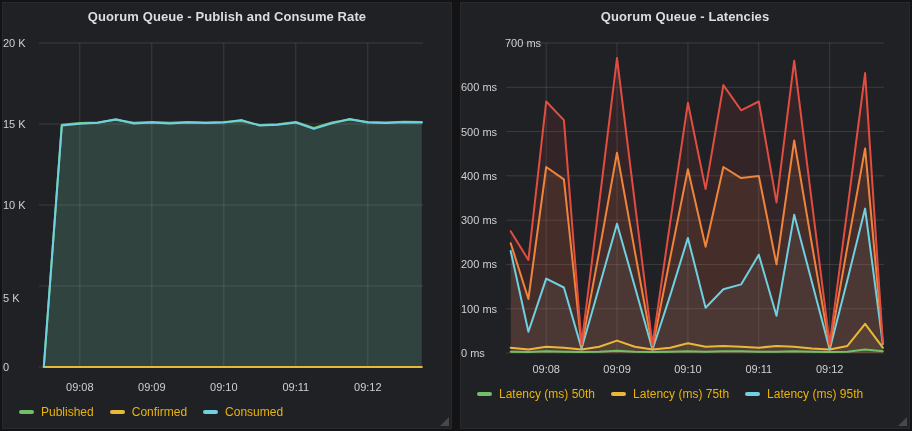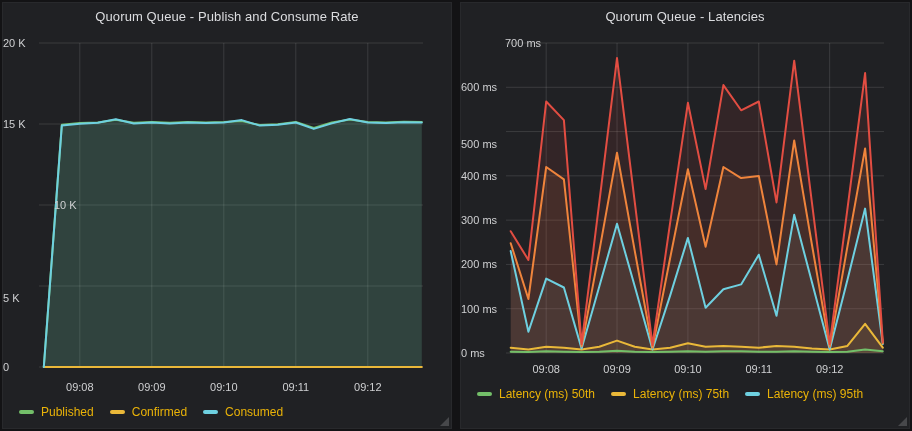--- a/index.html
+++ b/index.html
@@ -10,21 +10,21 @@
     -webkit-font-smoothing:antialiased;
   }
   .panel{
     position:absolute;top:2px;width:450px;height:427px;
     background:#202124;border:1px solid #28292c;box-sizing:border-box;
   }
   #panel-left{left:2px;}
   #panel-right{left:460px;}
   .panel-title{
     position:absolute;top:6px;left:0;right:0;text-align:center;
-    font-size:13px;font-weight:normal;color:#dcdde0;letter-spacing:.1px;
+    font-size:13px;font-weight:bold;color:#dcdde0;letter-spacing:.1px;
     cursor:pointer;z-index:3;
   }
   .plot-svg{position:absolute;left:0;top:0;z-index:1;}
   .ytick{
     position:absolute;text-align:left;font-size:11px;color:#cfd0d2;
     line-height:11px;z-index:2;
   }
   .xtick{
     position:absolute;font-size:11px;color:#cfd0d2;line-height:11px;
     transform:translateX(-50%);z-index:2;white-space:nowrap;
@@ -65,21 +65,21 @@
       <line x1="292.79999999999995" x2="292.79999999999995" y1="40" y2="364" stroke="rgba(255,255,255,0.12)" stroke-width="1"></line>
       <line x1="364.79999999999995" x2="364.79999999999995" y1="40" y2="364" stroke="rgba(255,255,255,0.12)" stroke-width="1"></line>
       <path d="M 40.8,364.0 L 58.8,121.8 L 76.8,120.0 L 94.8,119.4 L 112.8,116.8 L 130.8,119.7 L 148.8,119.1 L 166.8,119.7 L 184.8,119.1 L 202.8,119.4 L 220.8,119.1 L 238.8,118.1 L 256.8,122.0 L 274.8,121.2 L 292.8,118.9 L 310.8,125.0 L 328.8,119.5 L 346.8,116.6 L 364.8,118.9 L 382.8,119.4 L 400.8,118.7 L 418.8,119.1 L 418.8,364 L 40.8,364 Z" fill="#73BF69" fill-opacity="0.12"></path>
       <path d="M 40.8,364.0 L 58.8,122.6 L 76.8,120.7 L 94.8,119.7 L 112.8,116.3 L 130.8,120.4 L 148.8,119.5 L 166.8,120.4 L 184.8,119.5 L 202.8,119.9 L 220.8,119.5 L 238.8,117.1 L 256.8,122.6 L 274.8,121.8 L 292.8,119.5 L 310.8,125.9 L 328.8,120.4 L 346.8,116.0 L 364.8,119.5 L 382.8,119.9 L 400.8,119.2 L 418.8,119.5 L 418.8,364 L 40.8,364 Z" fill="#6ED0E0" fill-opacity="0.1"></path>
       <polyline points="40.8,364.0 58.8,121.8 76.8,120.0 94.8,119.4 112.8,116.8 130.8,119.7 148.8,119.1 166.8,119.7 184.8,119.1 202.8,119.4 220.8,119.1 238.8,118.1 256.8,122.0 274.8,121.2 292.8,118.9 310.8,125.0 328.8,119.5 346.8,116.6 364.8,118.9 382.8,119.4 400.8,118.7 418.8,119.1" fill="none" stroke="#73BF69" stroke-width="2" stroke-linejoin="round" stroke-linecap="round"></polyline>
       <polyline points="40.8,364.0 58.8,364.0 76.8,364.0 94.8,364.0 112.8,364.0 130.8,364.0 148.8,364.0 166.8,364.0 184.8,364.0 202.8,364.0 220.8,364.0 238.8,364.0 256.8,364.0 274.8,364.0 292.8,364.0 310.8,364.0 328.8,364.0 346.8,364.0 364.8,364.0 382.8,364.0 400.8,364.0 418.8,364.0" fill="none" stroke="#EAB839" stroke-width="2" stroke-linejoin="round" stroke-linecap="round"></polyline>
       <polyline points="40.8,364.0 58.8,122.6 76.8,120.7 94.8,119.7 112.8,116.3 130.8,120.4 148.8,119.5 166.8,120.4 184.8,119.5 202.8,119.9 220.8,119.5 238.8,117.1 256.8,122.6 274.8,121.8 292.8,119.5 310.8,125.9 328.8,120.4 346.8,116.0 364.8,119.5 382.8,119.9 400.8,119.2 418.8,119.5" fill="none" stroke="#6ED0E0" stroke-width="2" stroke-linejoin="round" stroke-linecap="round"></polyline>
     </svg>
     <div class="ytick" style="left: 0px; width: 29px; top: 35px;">20 K</div>
     <div class="ytick" style="left: 0px; width: 29px; top: 116px;">15 K</div>
-    <div class="ytick" style="left: 8px; width: 29px; top: 197px; padding-left: 43px;">10 K</div>
+    <div class="ytick" style="left: 0px; width: 29px; top: 197px;">10 K</div>
     <div class="ytick" style="left: 0px; width: 29px; top: 290px;">5 K</div>
     <div class="ytick" style="left: 0px; width: 29px; top: 359px;">0</div>
     <div class="xtick" style="left: 76.8px; top: 379px;">09:08</div>
     <div class="xtick" style="left: 148.8px; top: 379px;">09:09</div>
     <div class="xtick" style="left: 220.8px; top: 379px;">09:10</div>
     <div class="xtick" style="left: 292.8px; top: 379px;">09:11</div>
     <div class="xtick" style="left: 364.8px; top: 379px;">09:12</div>
     <div class="legend" style="top: 402px;">
       <div class="legend-item">
         <span class="legend-swatch" style="background: rgb(115, 191, 105);"></span>
@@ -119,21 +119,21 @@
       <path d="M 49.7,240.2 L 67.4,296.0 L 85.2,164.0 L 102.9,176.4 L 120.6,343.4 L 138.3,248.1 L 156.0,149.8 L 173.8,248.1 L 191.5,344.7 L 209.2,254.8 L 226.9,166.2 L 244.6,243.7 L 262.4,164.0 L 280.1,175.1 L 297.8,172.9 L 315.5,261.4 L 333.2,137.4 L 350.9,241.5 L 368.7,343.8 L 386.4,243.7 L 404.1,145.4 L 421.8,340.3 L 421.8,350 L 49.7,350 Z" fill="#EF843C" fill-opacity="0.1"></path>
       <path d="M 49.7,228.2 L 67.4,257.0 L 85.2,98.5 L 102.9,117.1 L 120.6,341.1 L 138.3,199.4 L 156.0,55.1 L 173.8,199.4 L 191.5,342.0 L 209.2,219.4 L 226.9,99.8 L 244.6,186.1 L 262.4,82.1 L 280.1,107.3 L 297.8,98.5 L 315.5,199.4 L 333.2,57.7 L 350.9,199.4 L 368.7,341.1 L 386.4,206.1 L 404.1,70.1 L 421.8,338.9 L 421.8,350 L 49.7,350 Z" fill="#E24D42" fill-opacity="0.1"></path>
       <polyline points="49.7,348.7 67.4,349.1 85.2,348.2 102.9,348.7 120.6,349.1 138.3,348.7 156.0,347.8 173.8,348.7 191.5,349.1 209.2,348.7 226.9,348.2 244.6,348.7 262.4,348.2 280.1,348.2 297.8,348.7 315.5,348.7 333.2,348.2 350.9,348.7 368.7,349.1 386.4,348.7 404.1,346.5 421.8,348.2" fill="none" stroke="#73BF69" stroke-width="2" stroke-linejoin="round" stroke-linecap="round"></polyline>
       <polyline points="49.7,344.7 67.4,346.5 85.2,343.8 102.9,344.7 120.6,346.5 138.3,343.8 156.0,337.6 173.8,343.8 191.5,346.5 209.2,344.7 226.9,340.3 244.6,343.8 262.4,342.9 280.1,343.8 297.8,344.7 315.5,342.9 333.2,343.8 350.9,345.6 368.7,346.5 386.4,342.9 404.1,320.8 421.8,344.7" fill="none" stroke="#EAB839" stroke-width="2" stroke-linejoin="round" stroke-linecap="round"></polyline>
       <polyline points="49.7,248.1 67.4,328.7 85.2,275.6 102.9,284.5 120.6,345.6 138.3,283.6 156.0,220.7 173.8,283.6 191.5,346.5 209.2,292.4 226.9,234.9 244.6,304.8 262.4,286.2 280.1,281.4 297.8,251.7 315.5,312.8 333.2,211.8 350.9,279.1 368.7,346.5 386.4,276.9 404.1,205.6 421.8,341.1" fill="none" stroke="#6ED0E0" stroke-width="2" stroke-linejoin="round" stroke-linecap="round"></polyline>
       <polyline points="49.7,240.2 67.4,296.0 85.2,164.0 102.9,176.4 120.6,343.4 138.3,248.1 156.0,149.8 173.8,248.1 191.5,344.7 209.2,254.8 226.9,166.2 244.6,243.7 262.4,164.0 280.1,175.1 297.8,172.9 315.5,261.4 333.2,137.4 350.9,241.5 368.7,343.8 386.4,243.7 404.1,145.4 421.8,340.3" fill="none" stroke="#EF843C" stroke-width="2" stroke-linejoin="round" stroke-linecap="round"></polyline>
       <polyline points="49.7,228.2 67.4,257.0 85.2,98.5 102.9,117.1 120.6,341.1 138.3,199.4 156.0,55.1 173.8,199.4 191.5,342.0 209.2,219.4 226.9,99.8 244.6,186.1 262.4,82.1 280.1,107.3 297.8,98.5 315.5,199.4 333.2,57.7 350.9,199.4 368.7,341.1 386.4,206.1 404.1,70.1 421.8,338.9" fill="none" stroke="#E24D42" stroke-width="2" stroke-linejoin="round" stroke-linecap="round"></polyline>
     </svg>
     <div class="ytick" style="left: 0px; width: 38px; top: 35px; margin-left: 44px;">700 ms</div>
     <div class="ytick" style="left: 0px; width: 38px; top: 79.2857px;">600 ms</div>
-    <div class="ytick" style="left: 0px; width: 38px; top: 123.571px; margin-top: 12px;">500 ms</div>
+    <div class="ytick" style="left: 0px; width: 38px; top: 123.571px;">500 ms</div>
     <div class="ytick" style="left: 0px; width: 38px; top: 167.857px;">400 ms</div>
     <div class="ytick" style="left: 0px; width: 38px; top: 212.143px;">300 ms</div>
     <div class="ytick" style="left: 0px; width: 38px; top: 256.429px;">200 ms</div>
     <div class="ytick" style="left: 0px; width: 38px; top: 300.714px;">100 ms</div>
     <div class="ytick" style="left: 0px; width: 38px; top: 345px;">0 ms</div>
     <div class="xtick" style="left: 85.1625px; top: 361px;">09:08</div>
     <div class="xtick" style="left: 156.037px; top: 361px;">09:09</div>
     <div class="xtick" style="left: 226.912px; top: 361px;">09:10</div>
     <div class="xtick" style="left: 297.788px; top: 361px;">09:11</div>
     <div class="xtick" style="left: 368.662px; top: 361px;">09:12</div>

